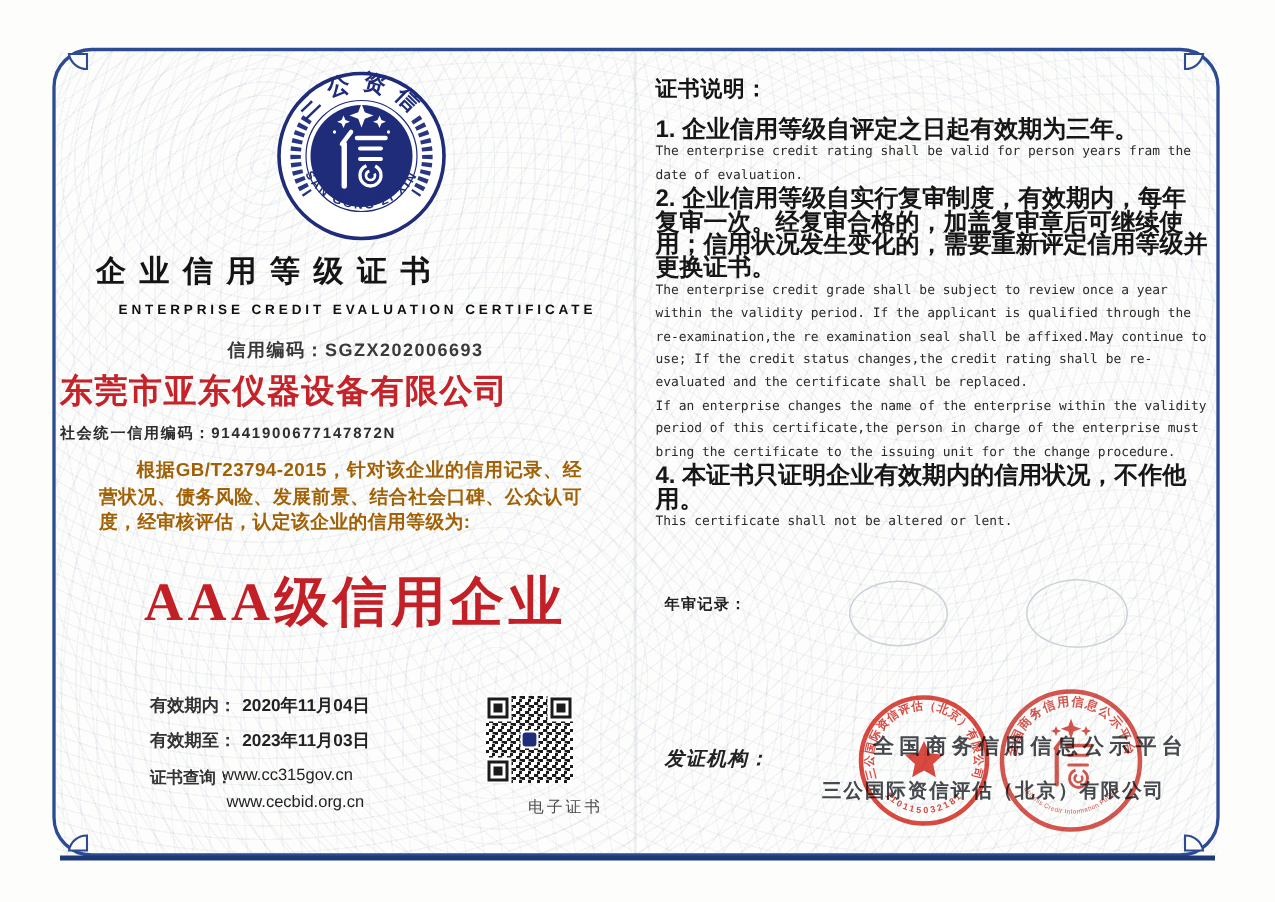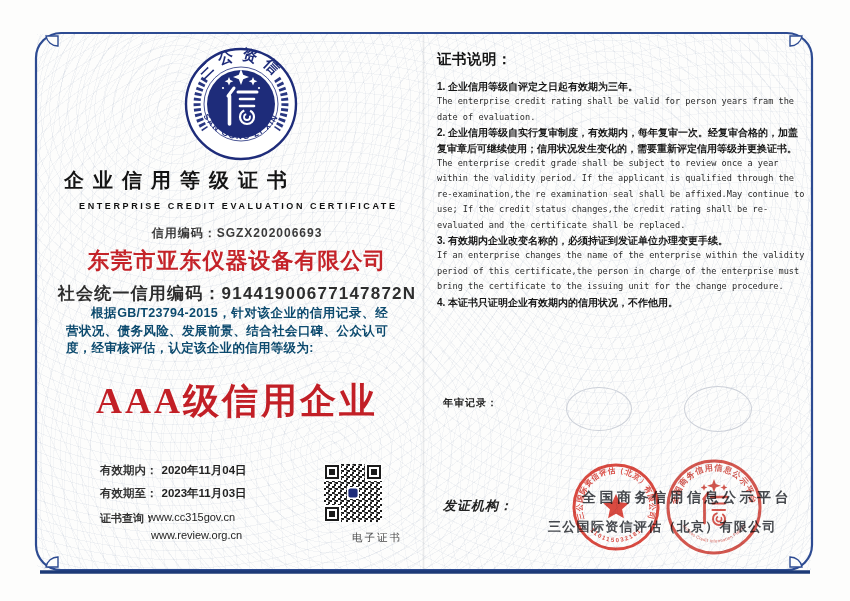--- a/index.html
+++ b/index.html
@@ -14,39 +14,39 @@
   .abs{position:absolute;}
   .seam{left:422px;top:35px;width:3px;height:535px;
         background:linear-gradient(90deg,rgba(0,0,0,0) 0%,rgba(60,70,90,.10) 50%,rgba(0,0,0,0) 100%);}
   
   .title{left:55px;top:167px;width:364px;text-align:left;font-family:"Liberation Serif","DejaVu Serif",serif;
          font-weight:bold;font-size:20px;letter-spacing:9px;text-indent:9px;color:#141414;}
   .title-en{left:55px;top:201px;width:364px;text-align:center;font-weight:bold;font-size:9px;
             letter-spacing:2.6px;text-indent:2.6px;color:#101010;}
   .credit-no{left:55px;top:225px;width:364px;text-align:center;font-weight:bold;font-size:12px;
              letter-spacing:1px;color:#3a3a3a;}
-  .company{left:40px;top:246px;width:394px;text-align:center;font-weight:bold;font-size:22px;
+  .company{left:40px;top:246px;width:394px;text-align:left;font-weight:bold;font-size:22px;
            letter-spacing:1px;color:#c42329;}
-  .uscc{left:40px;top:282px;width:394px;text-align:center;font-weight:bold;font-size:17px;
+  .uscc{left:40px;top:282px;width:394px;font-weight:bold;font-size:10px;
         letter-spacing:1.2px;color:#2d2d2d;}
   .body-par{left:66px;top:305px;width:322px;font-weight:bold;font-size:12.5px;line-height:17.5px;
-            text-indent:25px;text-align:justify;color:#0c4a6e;letter-spacing:.3px;}
+            text-indent:25px;text-align:justify;color:#a16207;letter-spacing:.3px;}
   .rating{left:40px;top:377px;width:394px;text-align:center;font-family:"Liberation Serif","DejaVu Serif",serif;
           font-weight:bold;font-size:36px;letter-spacing:3px;color:#c21f26;}
   .kv{position:absolute;left:100px;display:flex;font-size:11.5px;font-weight:bold;color:#222;}
   .kv .k{color:#333;margin-right:4px;}
   .q-label{left:100px;top:511px;font-size:11px;font-weight:bold;color:#333;}
   .url{position:absolute;font-size:11px;color:#222;}
   .qr{left:324px;top:464px;width:58px;height:58px;}
   .qr-label{left:320px;top:531px;width:66px;text-align:center;font-size:10.5px;letter-spacing:2px;color:#4a4a4a;margin-left:24px;}
   
   .notes-title{left:437px;top:50px;font-size:14.5px;font-weight:bold;color:#141414;letter-spacing:.5px;}
   .notes{left:437px;top:79px;width:368px;}
   .notes p{margin:0;}
-  .nzh{font-size:10px;font-weight:bold;line-height:15.4px;color:#161616;}
+  .nzh{font-size:16px;font-weight:bold;line-height:15.4px;color:#161616;}
   .nen{font-size:8.6px;font-family:"DejaVu Sans Mono","Liberation Mono",monospace;
        line-height:15.4px;color:#2a2a2a;}
   .annual-label{left:443px;top:396px;font-size:10px;font-weight:bold;letter-spacing:1px;color:#222;}
   .ellipse{border:1px solid #ccd0d8;border-radius:50%;}
   .e1{left:566px;top:387px;width:64px;height:42px;}
   .e2{left:684px;top:386px;width:66px;height:44px;}
   .issuer-label{left:443px;top:497px;font-size:13px;font-weight:bold;letter-spacing:1px;color:#222;font-style:italic;}
   .issuer1{left:582px;top:489px;font-size:14px;font-weight:bold;letter-spacing:3.5px;color:#45484d;}
   .issuer2{left:548px;top:518px;font-size:13px;font-weight:bold;letter-spacing:1.3px;color:#45484d;}
   .seal{mix-blend-mode:multiply;opacity:.92;}
@@ -116,21 +116,21 @@
     <div class="kv" style="top:463px">
       <span class="k">有效期内：</span>
       <span>2020年11月04日</span>
     </div>
     <div class="kv" style="top:486px">
       <span class="k">有效期至：</span>
       <span>2023年11月03日</span>
     </div>
     <div class="abs q-label">证书查询：</div>
     <div class="url" style="left:148px;top:511px">www.cc315gov.cn</div>
-    <div class="url" style="left:151px;top:529px">www.review.org.cn</div>
+    <div class="url" style="left:151px;top:529px">www.cecbid.org.cn</div>
 
     <svg class="abs qr" viewBox="0 0 29 29">
       <defs>
         <pattern id="qrp" width="3" height="3" patternUnits="userSpaceOnUse">
           <rect width="1" height="1" fill="#1b1b1b"></rect>
           <rect x="2" y="1" width="1" height="1" fill="#1b1b1b"></rect>
           <rect x="1" y="2" width="1.4" height="1" fill="#1b1b1b"></rect>
           <rect x="2.2" y="0" width="0.8" height="0.8" fill="#1b1b1b"></rect>
         </pattern>
       </defs>
@@ -156,23 +156,23 @@
 
   <div>
 
     <div class="abs notes-title">证书说明：</div>
 
     <div class="abs notes">
       <p class="nzh">1. 企业信用等级自评定之日起有效期为三年。</p>
       <p class="nen">The enterprise credit rating shall be valid for person years fram the date of evaluation.</p>
       <p class="nzh">2. 企业信用等级自实行复审制度，有效期内，每年复审一次。经复审合格的，加盖复审章后可继续使用；信用状况发生变化的，需要重新评定信用等级并更换证书。</p>
       <p class="nen">The enterprise credit grade shall be subject to review once a year within the validity period. If the applicant is qualified through the re-examination,the re examination seal shall be affixed.May continue to use; If the credit status changes,the credit rating shall be re-evaluated and the certificate shall be replaced.</p>
-      <p class="nzh">3. 有效期内企业改变名称的，必须持证到发证单位办理变更手续。</p>
       <p class="nen">If an enterprise changes the name of the enterprise within the validity period of this certificate,the person in charge of the enterprise must bring the certificate to the issuing unit for the change procedure.</p>
       <p class="nzh">4. 本证书只证明企业有效期内的信用状况，不作他用。</p>
+      <p class="nen">This certificate shall not be altered or lent.</p>
     </div>
 
     <div class="abs annual-label">年审记录：</div>
     <div class="abs ellipse e1"></div>
     <div class="abs ellipse e2"></div>
 
     <div class="abs issuer-label">发证机构：</div>
     <div class="abs issuer1">全国商务信用信息公示平台</div>
     <div class="abs issuer2">三公国际资信评估（北京）有限公司</div>
 

